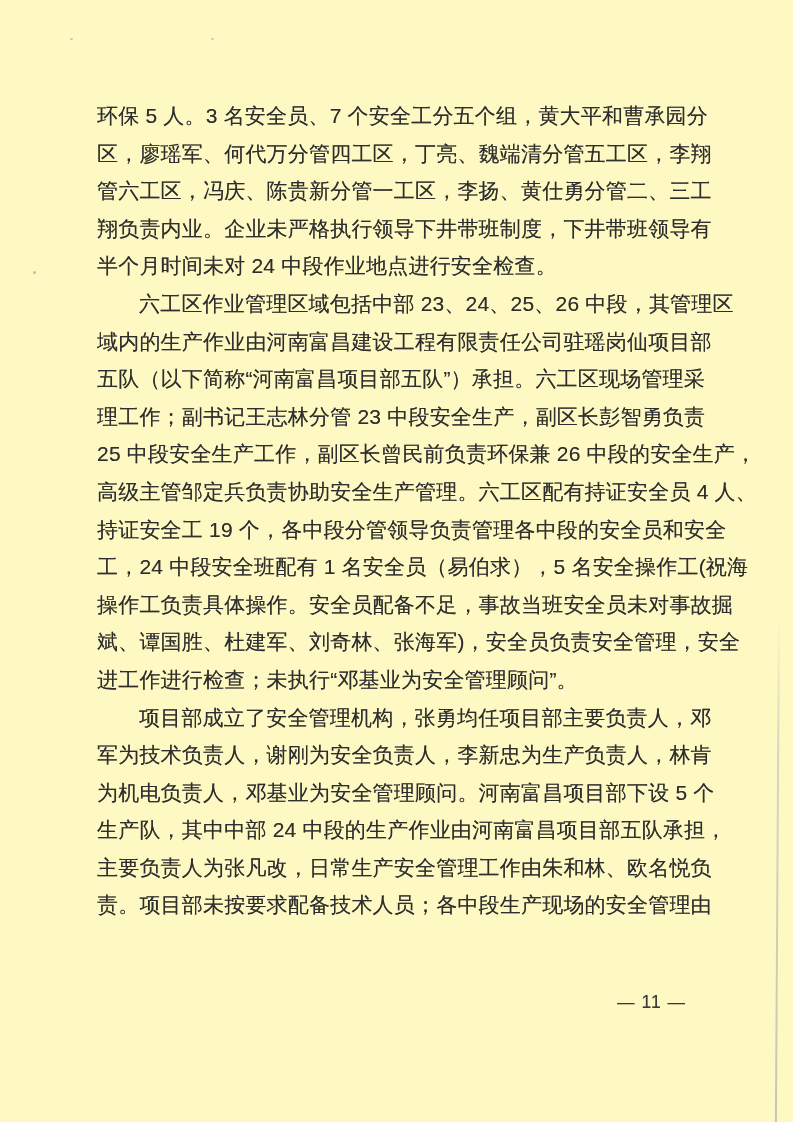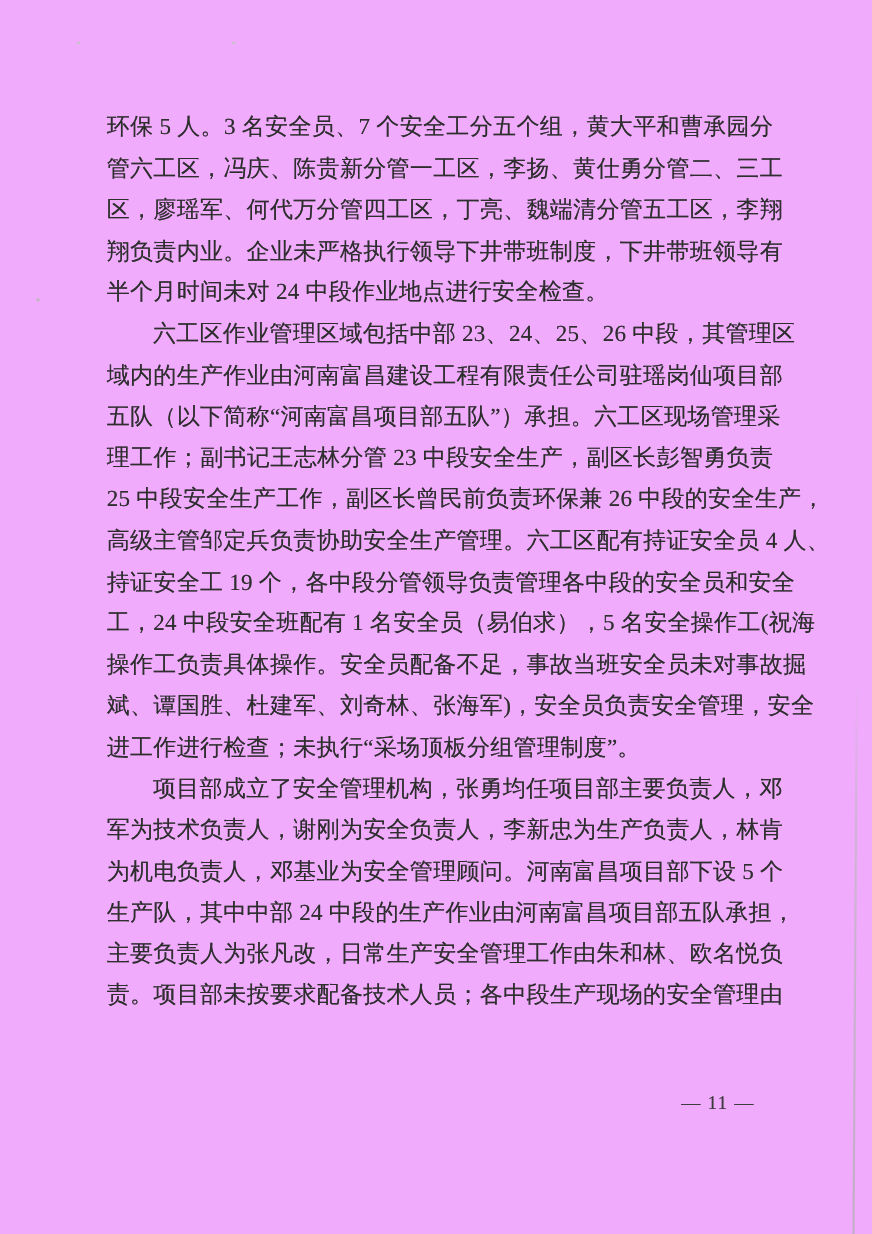--- a/index.html
+++ b/index.html
@@ -4,23 +4,23 @@
 <style>
   html, body {
     margin: 0;
     padding: 0;
     background: #ffffff;
   }
   .page {
     position: relative;
     width: 793px;
     height: 1122px;
-    background: #f0abfc;
+    background: #fef9c3;
     overflow: hidden;
-    font-family: Liberation Serif, serif;
+    font-family: Liberation Sans, sans-serif;
     color: #2e2e2e;
   }
   .textblock {
     position: absolute;
     left: 97px;
     top: 97px;
     width: 606px;
   }
   .para { margin: 0; }
   .para + .para { margin-top: 0; }
@@ -68,37 +68,37 @@
   .speck.s2 { left: 211px; top: 38px;  width: 3px; height: 2px; }
   .speck.s3 { left: 33px;  top: 271px; width: 3px; height: 3px; background: #bbbbbb; }
 </style>
 </head>
 <body>
 
 <div class="page">
   <div class="textblock">
       <div class="para">
         <div class="line">环保 5 人。3 名安全员、7 个安全工分五个组，黄大平和曹承园分</div>
+        <div class="line">区，廖瑶军、何代万分管四工区，丁亮、魏端清分管五工区，李翔</div>
         <div class="line">管六工区，冯庆、陈贵新分管一工区，李扬、黄仕勇分管二、三工</div>
-        <div class="line">区，廖瑶军、何代万分管四工区，丁亮、魏端清分管五工区，李翔</div>
         <div class="line">翔负责内业。企业未严格执行领导下井带班制度，下井带班领导有</div>
         <div class="line para-end">半个月时间未对 24 中段作业地点进行安全检查。</div>
       </div>
       <div class="para">
         <div class="line indent">六工区作业管理区域包括中部 23、24、25、26 中段，其管理区</div>
         <div class="line">域内的生产作业由河南富昌建设工程有限责任公司驻瑶岗仙项目部</div>
         <div class="line">五队（以下简称“河南富昌项目部五队”）承担。六工区现场管理采</div>
         <div class="line">理工作；副书记王志林分管 23 中段安全生产，副区长彭智勇负责</div>
         <div class="line">25 中段安全生产工作，副区长曾民前负责环保兼 26 中段的安全生产，</div>
         <div class="line">高级主管邹定兵负责协助安全生产管理。六工区配有持证安全员 4 人、</div>
         <div class="line">持证安全工 19 个，各中段分管领导负责管理各中段的安全员和安全</div>
         <div class="line">工，24 中段安全班配有 1 名安全员（易伯求），5 名安全操作工(祝海</div>
         <div class="line">操作工负责具体操作。安全员配备不足，事故当班安全员未对事故掘</div>
         <div class="line">斌、谭国胜、杜建军、刘奇林、张海军)，安全员负责安全管理，安全</div>
-        <div class="line para-end">进工作进行检查；未执行“采场顶板分组管理制度”。</div>
+        <div class="line para-end">进工作进行检查；未执行“邓基业为安全管理顾问”。</div>
       </div>
       <div class="para">
         <div class="line indent">项目部成立了安全管理机构，张勇均任项目部主要负责人，邓</div>
         <div class="line">军为技术负责人，谢刚为安全负责人，李新忠为生产负责人，林肯</div>
         <div class="line">为机电负责人，邓基业为安全管理顾问。河南富昌项目部下设 5 个</div>
         <div class="line">生产队，其中中部 24 中段的生产作业由河南富昌项目部五队承担，</div>
         <div class="line">主要负责人为张凡改，日常生产安全管理工作由朱和林、欧名悦负</div>
         <div class="line">责。项目部未按要求配备技术人员；各中段生产现场的安全管理由</div>
       </div>
     </div>

